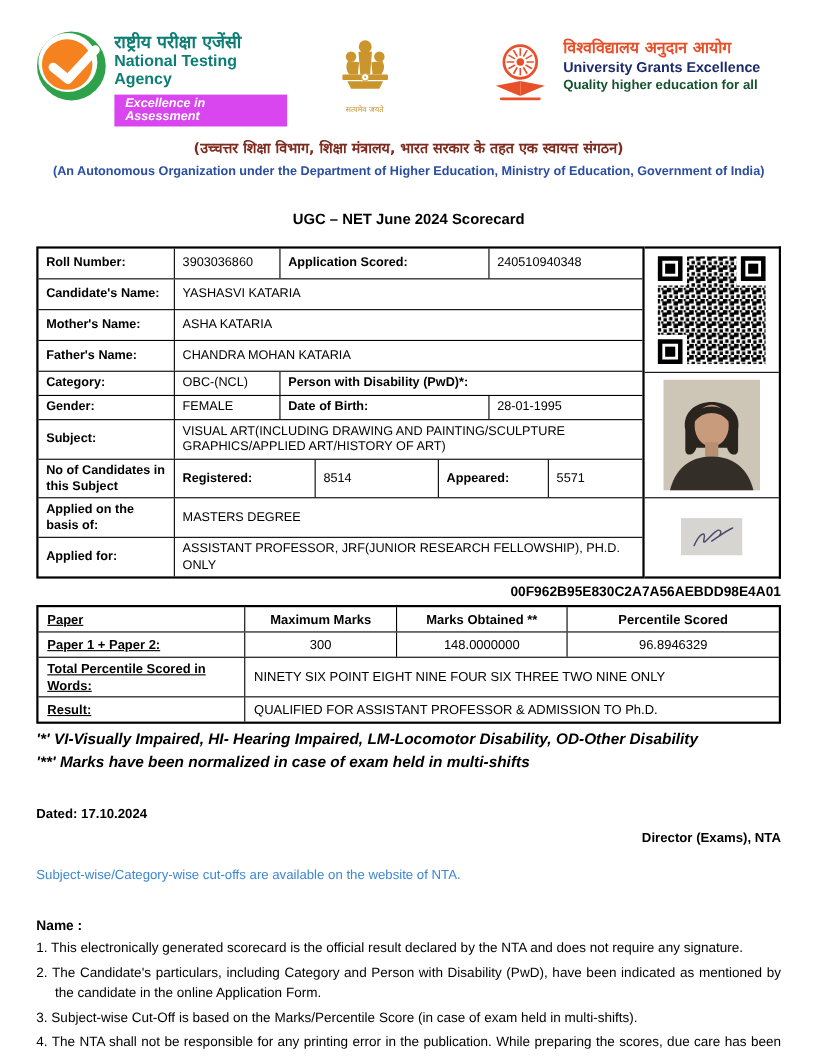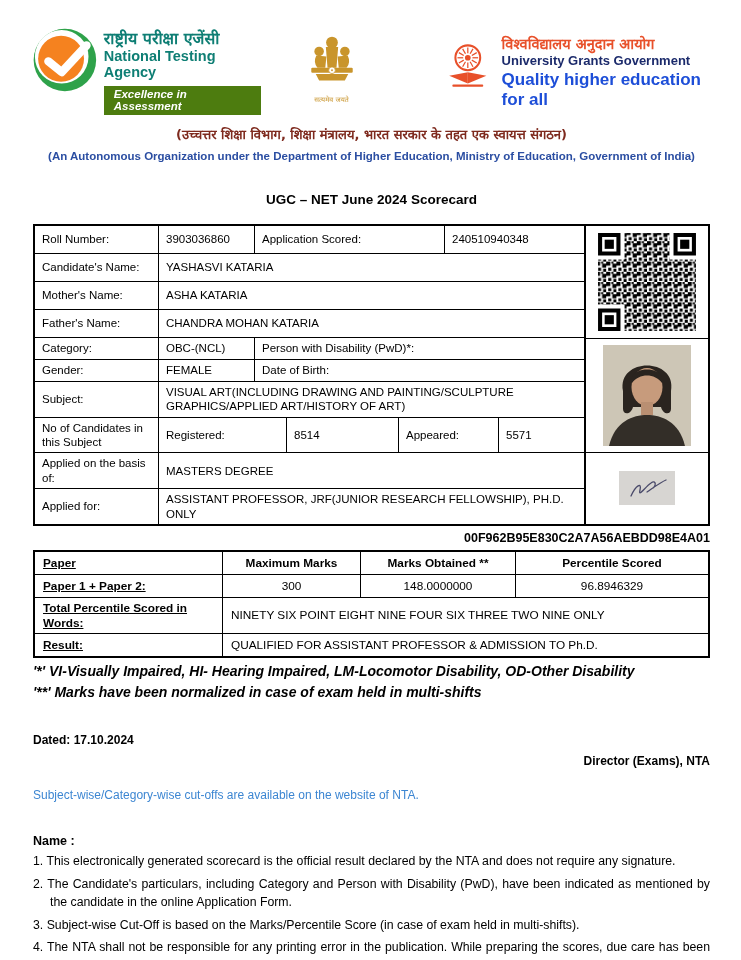--- a/index.html
+++ b/index.html
@@ -5,40 +5,40 @@
   html,body{margin:0;padding:0;background:#ffffff;}
   body{width:741px;height:960px;font-family:"Liberation Sans","DejaVu Sans",sans-serif;color:#000;}
   .page{box-sizing:border-box;width:741px;height:960px;padding:26px 31px 0 33px;position:relative;}
 
   
   .header-row{display:flex;justify-content:space-between;align-items:flex-start;}
   .nta-block{display:flex;align-items:flex-start;gap:7px;width:228px;}
   .nta-text{padding-top:4px;}
   .nta-hindi{color:#0e7e74;font-weight:bold;font-size:16px;line-height:1.1;font-family:"DejaVu Sans",sans-serif;}
   .nta-eng{color:#0e7e74;font-weight:bold;font-size:14.5px;line-height:1.15;}
-  .nta-banner{display:inline-block;background:#4d7c0f;color:#fff;font-weight:bold;font-style:italic;font-size:11.5px;padding:2px 10px 3px 10px;margin-top:5px;}
+  .nta-banner{display:inline-block;background:#d946ef;color:#fff;font-weight:bold;font-style:italic;font-size:11.5px;padding:2px 10px 3px 10px;margin-top:5px;}
   .emblem-block{display:flex;flex-direction:column;align-items:center;padding-top:2px;margin-left:-40px;}
   .emblem-caption{color:#c9952c;font-size:7px;margin-top:1px;font-family:"DejaVu Sans",sans-serif;}
   .ugc-block{display:flex;align-items:flex-start;gap:8px;width:268px;padding-top:8px;}
   .ugc-text{padding-top:2px;}
   .ugc-hindi{color:#e8502a;font-weight:bold;font-size:14.5px;line-height:1.15;font-family:"DejaVu Sans",sans-serif;}
   .ugc-eng{color:#1b2a6b;font-weight:bold;font-size:13px;line-height:1.3;}
-  .ugc-tag{color:#1d4ed8;font-weight:bold;font-size:17px;line-height:1.2;}
+  .ugc-tag{color:#14532d;font-weight:bold;font-size:12px;line-height:1.2;}
   .org-hindi{text-align:center;color:#7e2a1e;font-weight:bold;font-size:13px;margin-top:10px;font-family:"DejaVu Sans",sans-serif;}
   .org-eng{text-align:center;color:#2b4ea2;font-weight:bold;font-size:11.5px;margin-top:7px;}
   .doc-title{text-align:center;font-weight:bold;font-size:13.5px;margin-top:30px;}
 
   
   .info-wrap{display:flex;margin-top:17px;}
   .info-table{flex:1;border:2px solid #000;}
   .irow{display:flex;border-bottom:1.5px solid #000;align-items:stretch;}
   .irow:last-child{border-bottom:none;}
   .icell{border-right:1.5px solid #000;padding:3px 7px;display:flex;align-items:center;font-size:11.5px;line-height:1.25;box-sizing:border-box;}
   .icell:last-child{border-right:none;}
-  .lbl{font-weight:normal;}
+  .lbl{font-weight:bold;}
   .w-lbl{width:124px;flex:none;}
   .w-v1{width:96px;flex:none;}
   .w-l2{width:190px;flex:none;}
   .flex1{flex:1;}
   .w-reg{width:128px;flex:none;}
   .w-regv{width:112px;flex:none;}
   .w-app{width:100px;flex:none;}
   .rh-a{min-height:27px;}
   .rh-b{min-height:21px;}
   .rh-c{min-height:34px;}
@@ -128,21 +128,21 @@
           <line x1="50" y1="27" x2="50" y2="16"></line>
           <line x1="54.5" y1="28.2" x2="60" y2="18.7"></line>
           <line x1="57.8" y1="31.5" x2="67.3" y2="26"></line>
         </g>
         <path d="M50 64 L14 71 L50 86 Z" fill="#e8502a"></path>
         <path d="M50 64 L86 71 L50 86 Z" fill="#e8502a"></path>
         <rect x="20" y="88" width="60" height="4" rx="2" fill="#e8502a"></rect>
       </svg>
       <div class="ugc-text">
         <div class="ugc-hindi">विश्वविद्यालय अनुदान आयोग</div>
-        <div class="ugc-eng">University Grants Government</div>
+        <div class="ugc-eng">University Grants Excellence</div>
         <div class="ugc-tag">Quality higher education for all</div>
       </div>
     </div>
   </div>
 
   <div class="org-hindi">(उच्चत्तर शिक्षा विभाग, शिक्षा मंत्रालय, भारत सरकार के तहत एक स्वायत्त संगठन)</div>
   <div class="org-eng">(An Autonomous Organization under the Department of Higher Education, Ministry of Education, Government of India)</div>
 
   <div class="doc-title">UGC – NET June 2024 Scorecard</div>
 
@@ -174,20 +174,21 @@
       <div class="irow rh-b">
         <div class="icell lbl w-lbl">Category:</div>
         <div class="icell w-v1">OBC-(NCL)</div>
         <div class="icell lbl w-l2">Person with Disability (PwD)*:</div>
       </div>
 
       <div class="irow rh-b">
         <div class="icell lbl w-lbl">Gender:</div>
         <div class="icell w-v1">FEMALE</div>
         <div class="icell lbl w-l2">Date of Birth:</div>
+        <div class="icell flex1">28-01-1995</div>
       </div>
 
       <div class="irow rh-c">
         <div class="icell lbl w-lbl">Subject:</div>
         <div class="icell flex1">VISUAL ART(INCLUDING DRAWING AND PAINTING/SCULPTURE GRAPHICS/APPLIED ART/HISTORY OF ART)</div>
       </div>
 
       <div class="irow rh-c">
         <div class="icell lbl w-lbl">No of Candidates in this Subject</div>
         <div class="icell lbl w-reg">Registered:</div>

